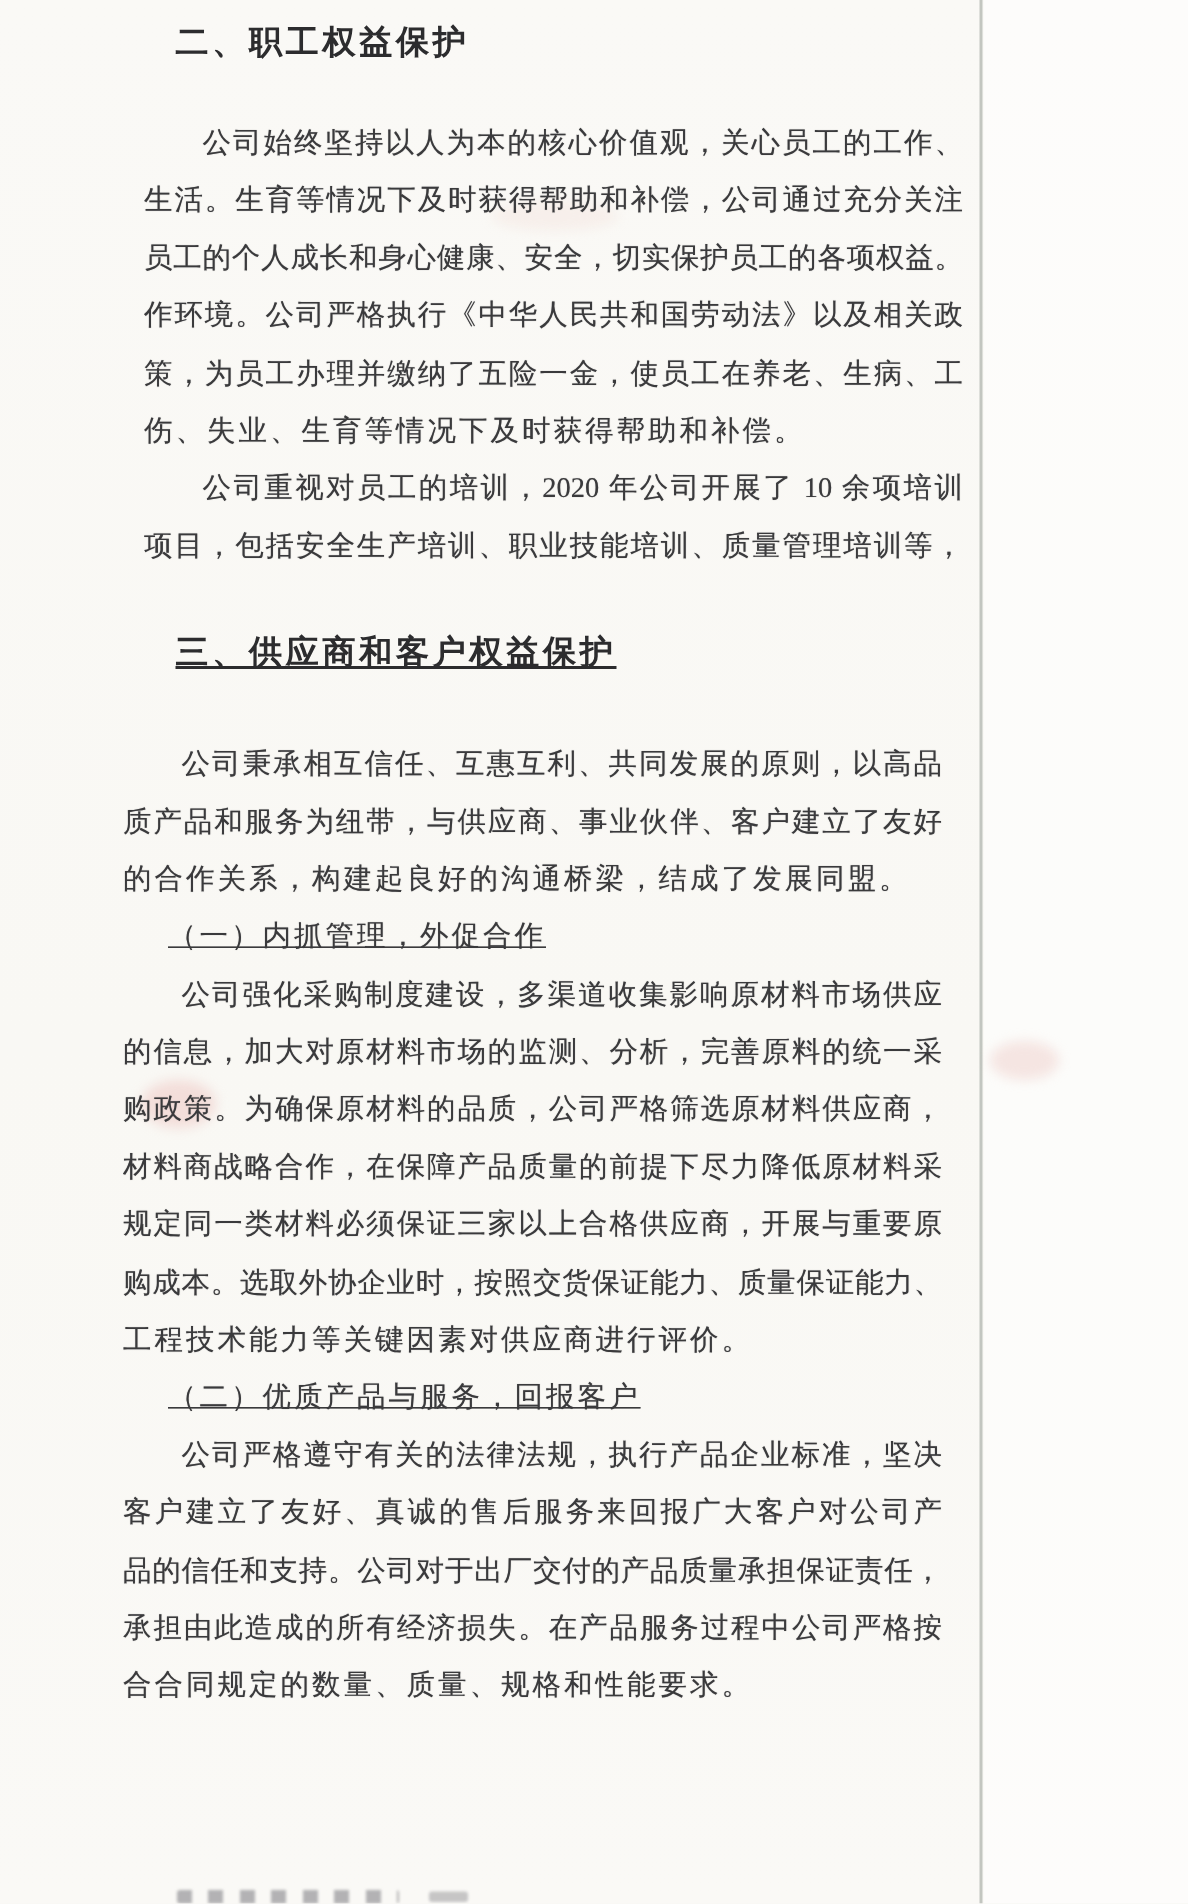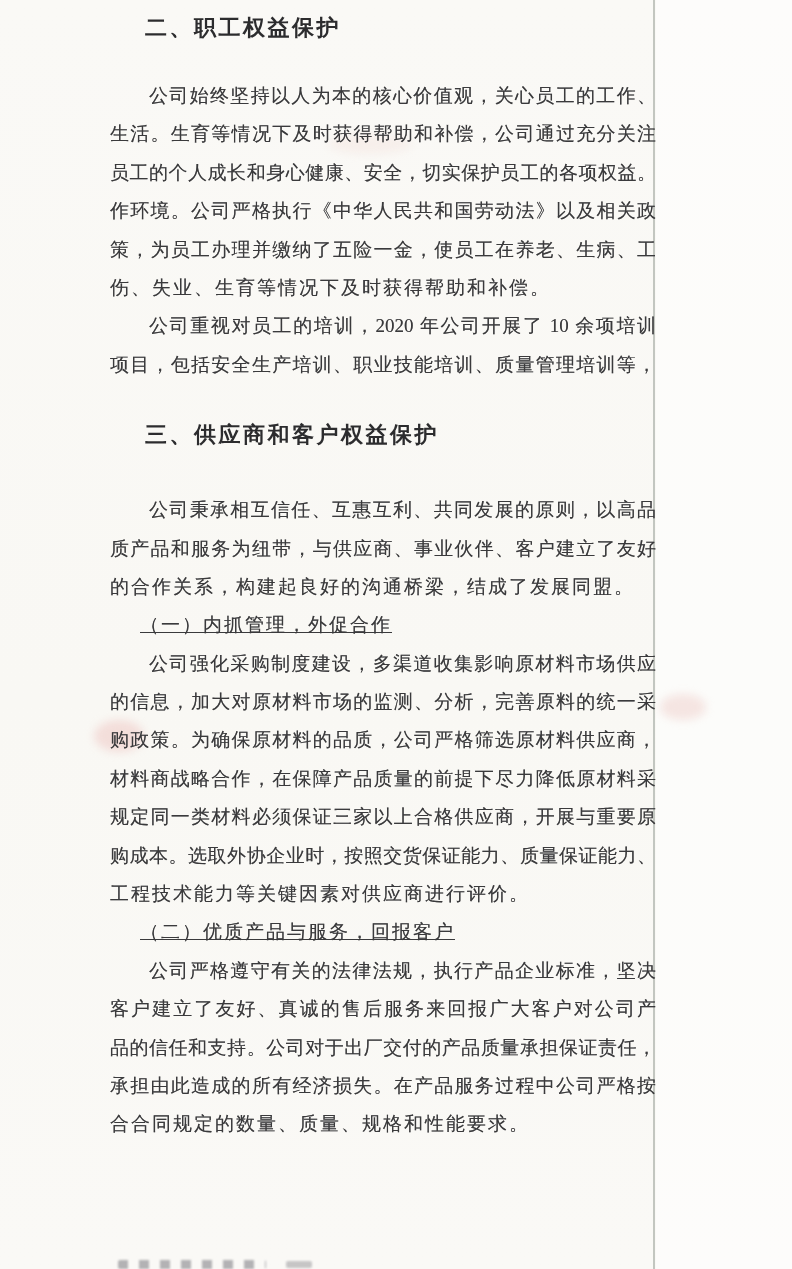--- a/index.html
+++ b/index.html
@@ -16,31 +16,31 @@
   .page-right-margin{
     position:absolute;top:0;bottom:0;left:656px;right:0;
     background:rgba(255,255,255,.5);
   }
   .fold-line{
     position:absolute;top:0;bottom:0;left:653px;width:2px;
     background:#b9bdb6;opacity:.85;
   }
   .doc{
     position:absolute;top:0;left:0;
-    padding:13px 0 0 110px;width:546px;
+    padding:13px 0 0 82px;width:546px;
   }
   .heading{
     margin:0 0 0 35px;
     font-family:"Liberation Sans","DejaVu Sans",sans-serif;
     font-weight:700;font-size:22px;line-height:30px;
     letter-spacing:2.5px;color:#2c2c2e;white-space:nowrap;
   }
-  .heading.second{margin-top:36px;}
+  .heading.second{margin-top:36px;text-decoration:underline;}
   .sec-body{width:546px;}
-  .sec-body.first-body{margin-top:34px;}
+  .sec-body.first-body{margin-top:34px;margin-left:14px;}
   .sec-body.second-body{margin-top:41px;}
   .ln{
     height:38.4px;line-height:38.4px;font-size:19px;color:#3a3a3c;
     text-align:justify;text-align-last:justify;
     white-space:nowrap;overflow:hidden;
     text-shadow:0 0 .6px rgba(60,60,62,.55);
   }
   .ln.first{padding-left:39px;}
   .ln.last,.ln.sub{text-align:left;text-align-last:left;letter-spacing:2px;}
   .ln.sub{padding-left:30px;text-decoration:underline;}

